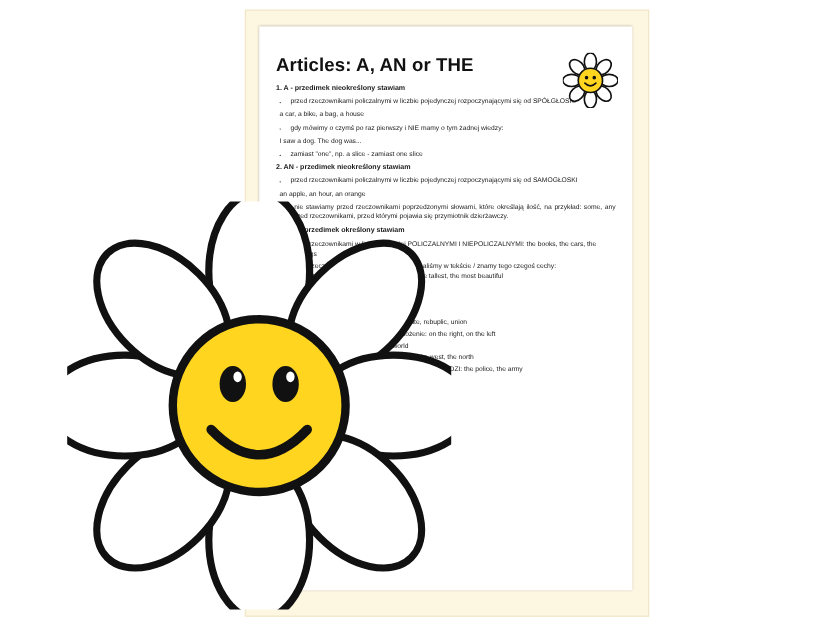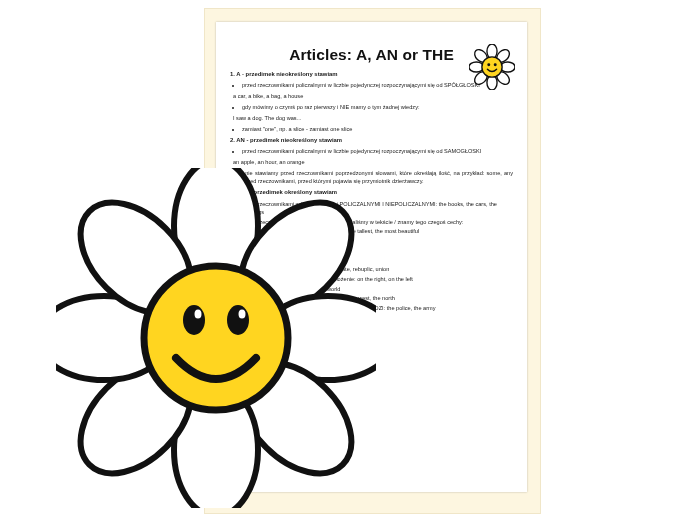--- a/index.html
+++ b/index.html
@@ -43,21 +43,20 @@
     box-shadow: 0 0 2px rgba(0,0,0,0.25);
     padding: 10px 14px 0 14px;
     box-sizing: border-box;
     overflow: hidden;
   }
 
   .doc-title {
     font-size: 15.5px;
     font-weight: bold;
     color: #111;
-    text-align: center;
     margin: 14px 0 6px 0;
     letter-spacing: 0.1px;
   }
 
   
   .title-flower {
     position: absolute;
     right: 12px;
     top: 22px;
     width: 46px;

